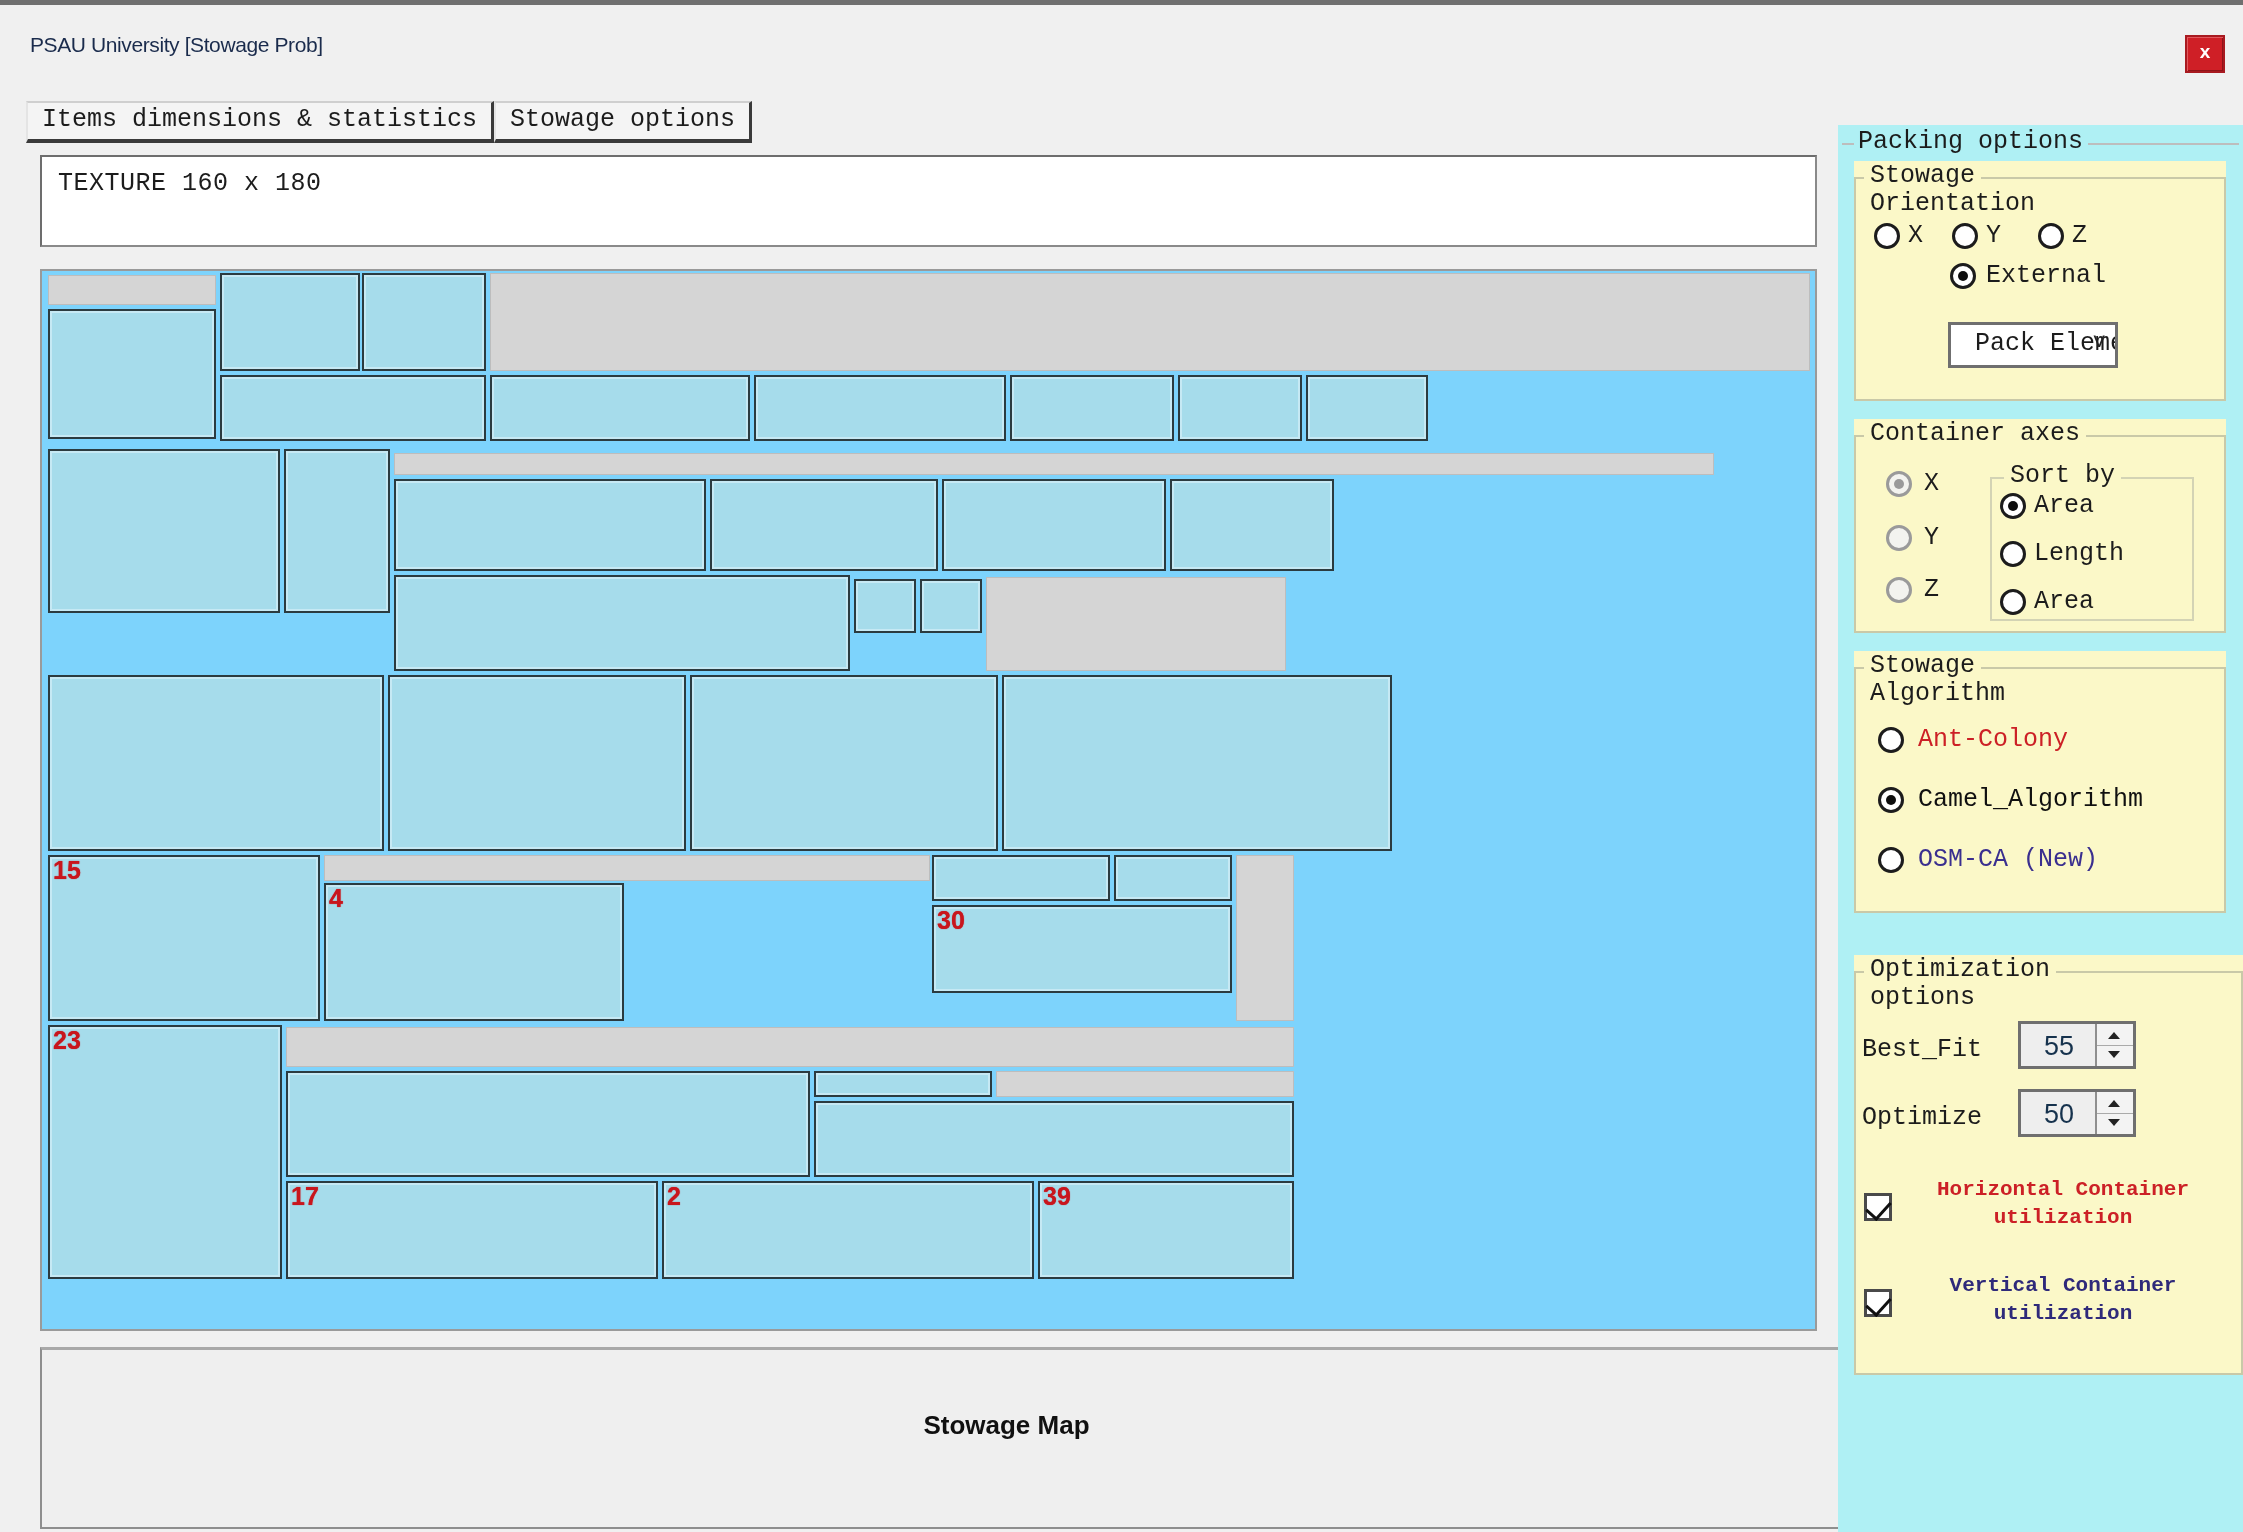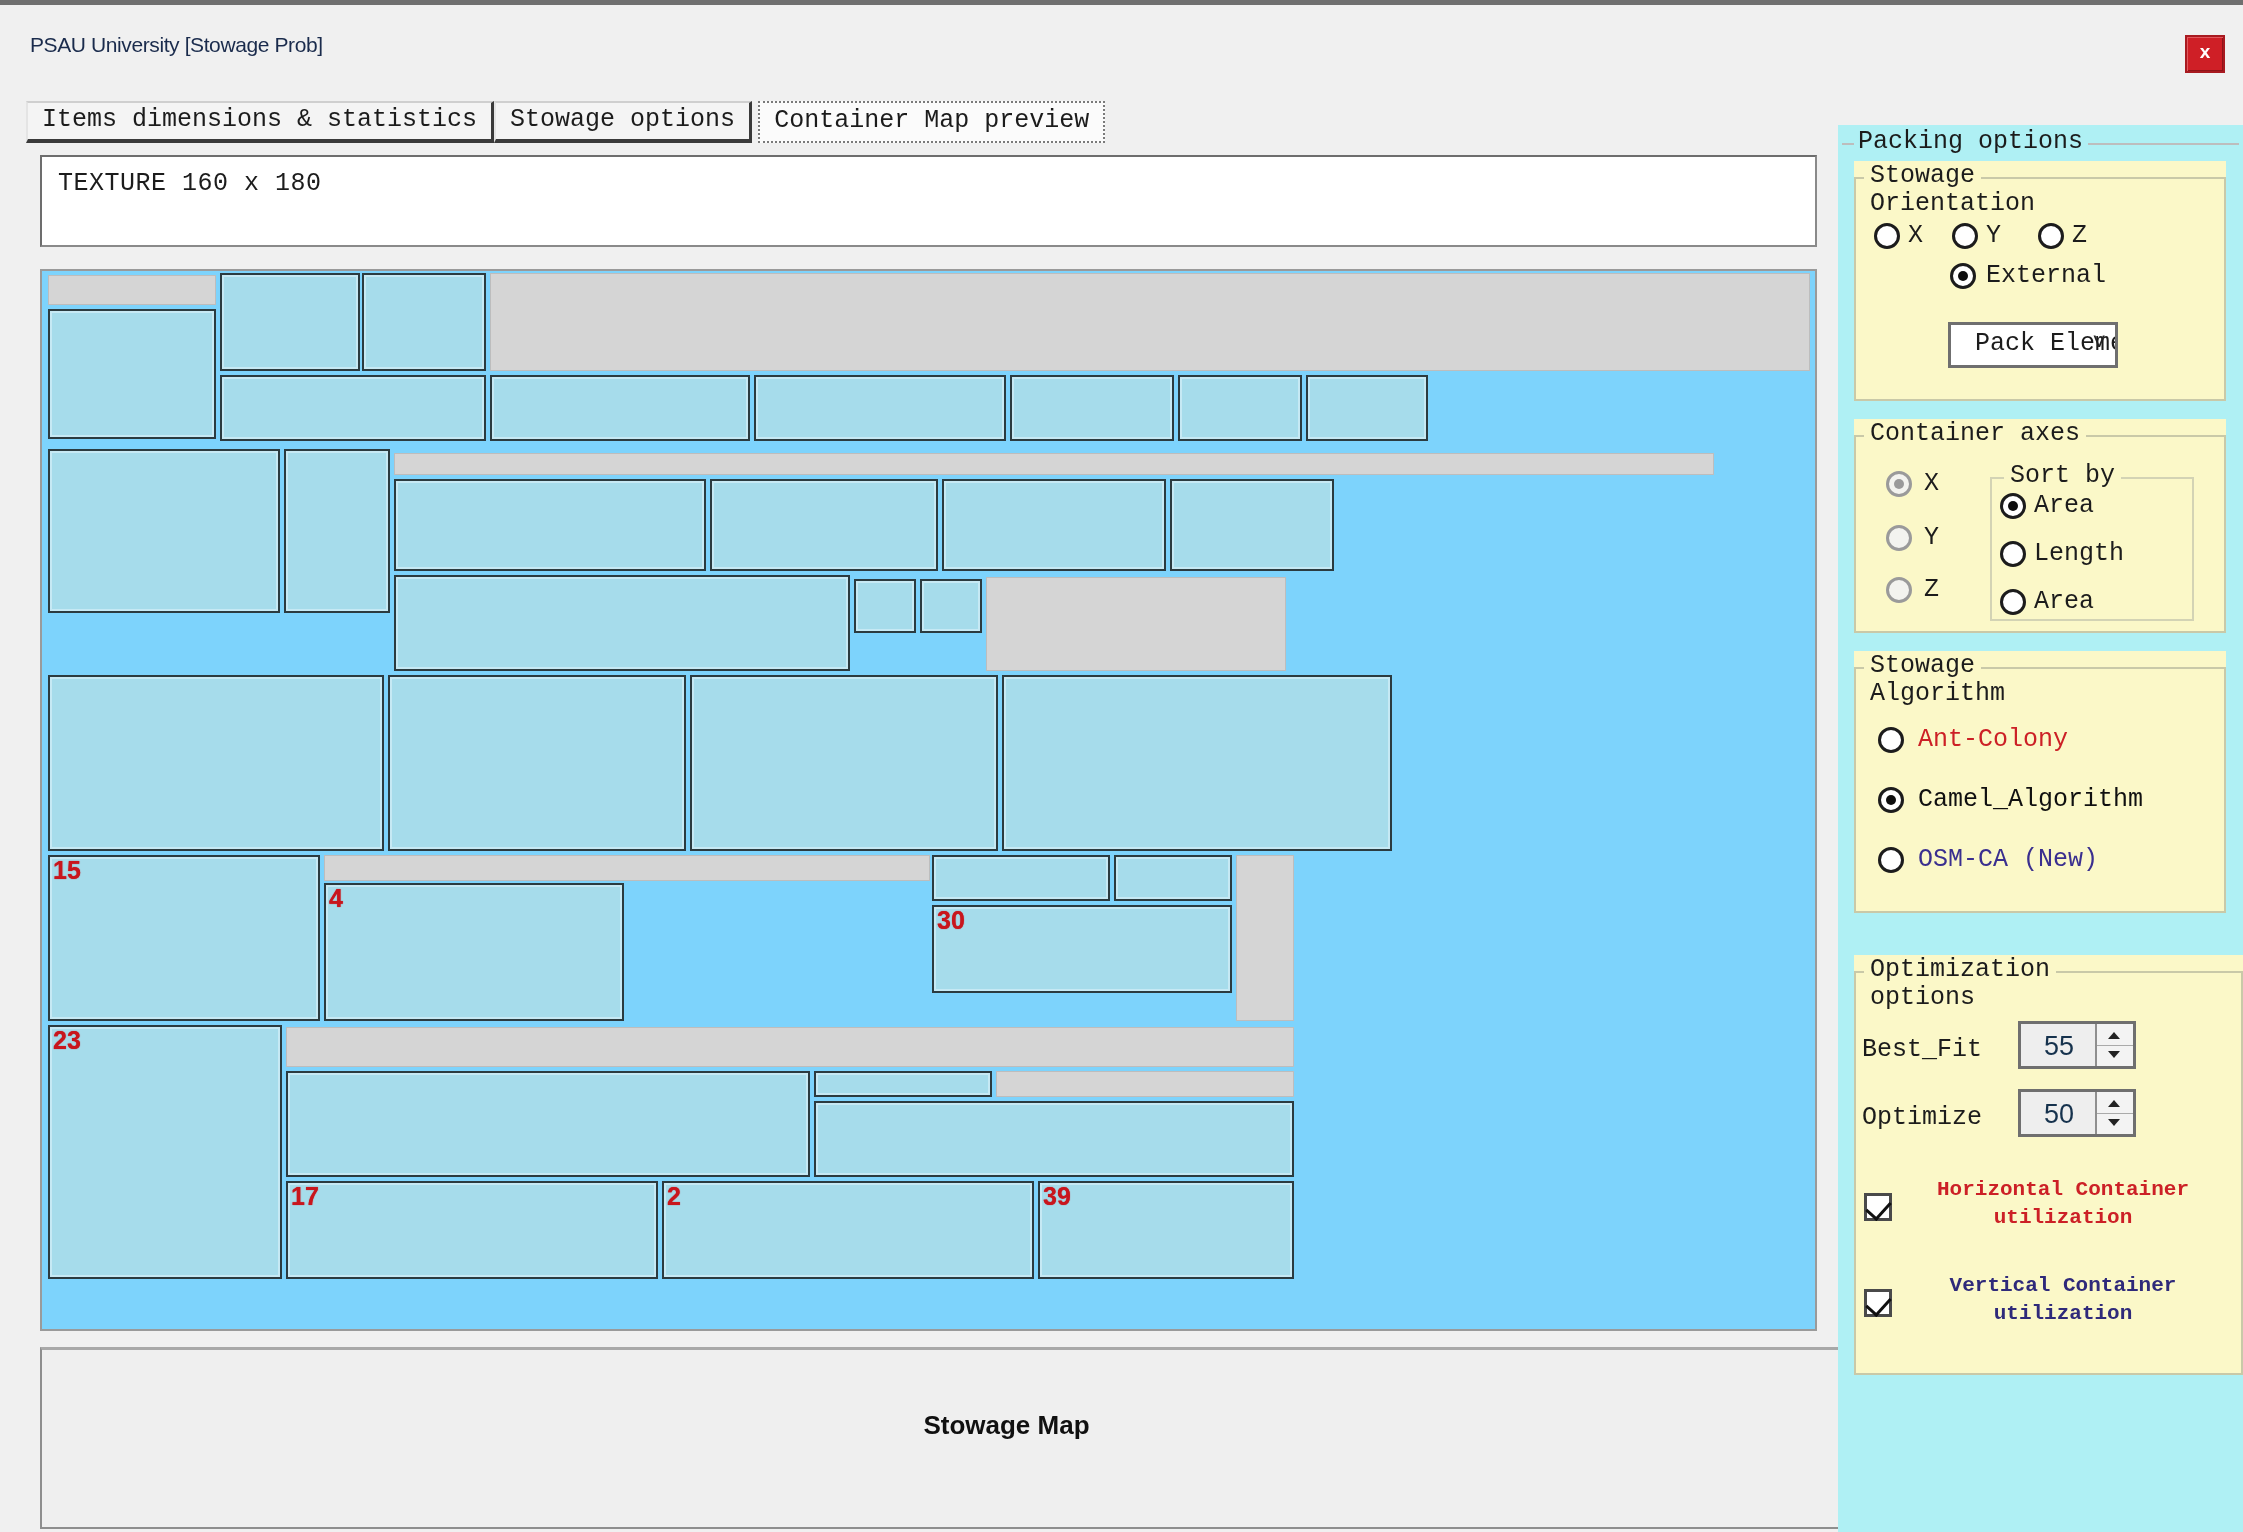--- a/index.html
+++ b/index.html
@@ -241,21 +241,20 @@
   <div class="titlebar">
     <div class="title-text">PSAU University [Stowage Prob]</div>
     <div class="close-btn">
       <span>x</span>
     </div>
   </div>
 
   <div class="tabstrip">
     <div class="tab">Items dimensions &amp; statistics</div>
     <div class="tab">Stowage options</div>
-    <div class="tab selected">Container Map preview</div>
   </div>
 
   <div class="content">
 
     <div class="texture-box">
       <div class="texture-text">TEXTURE 160 x 180</div>
     </div>
 
     <div class="map-canvas">
       <div class="map-inner" id="map-inner">

